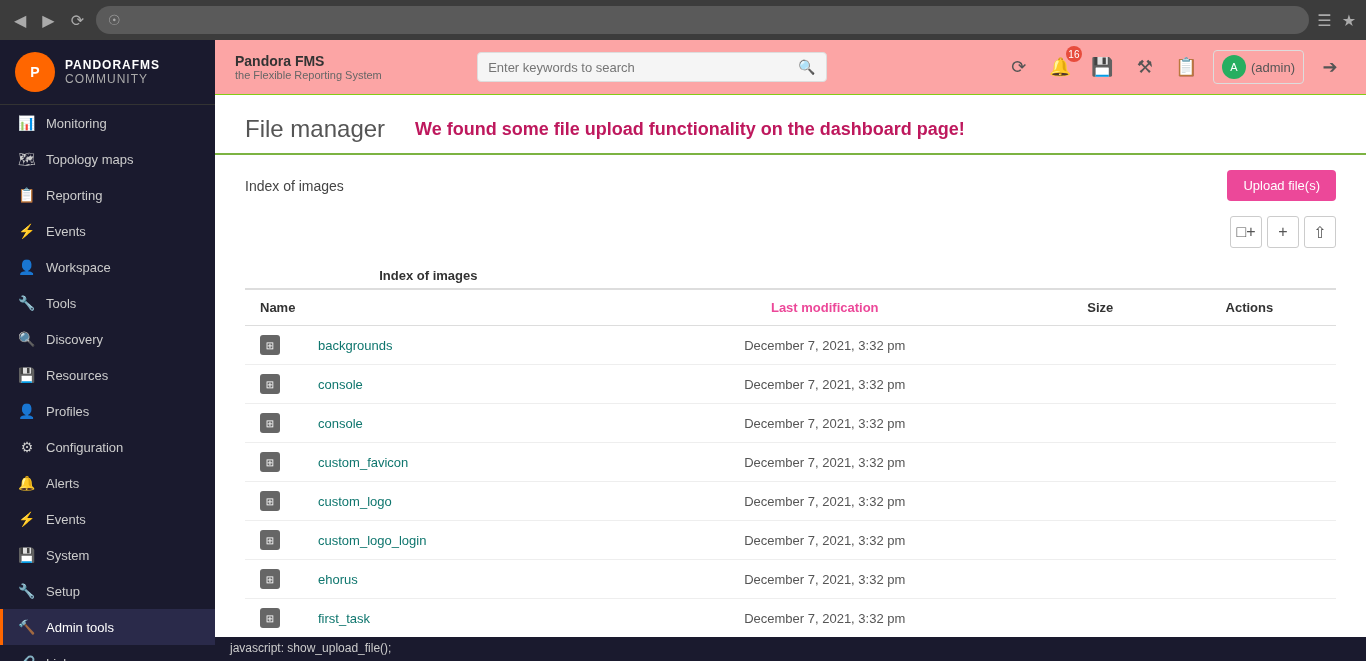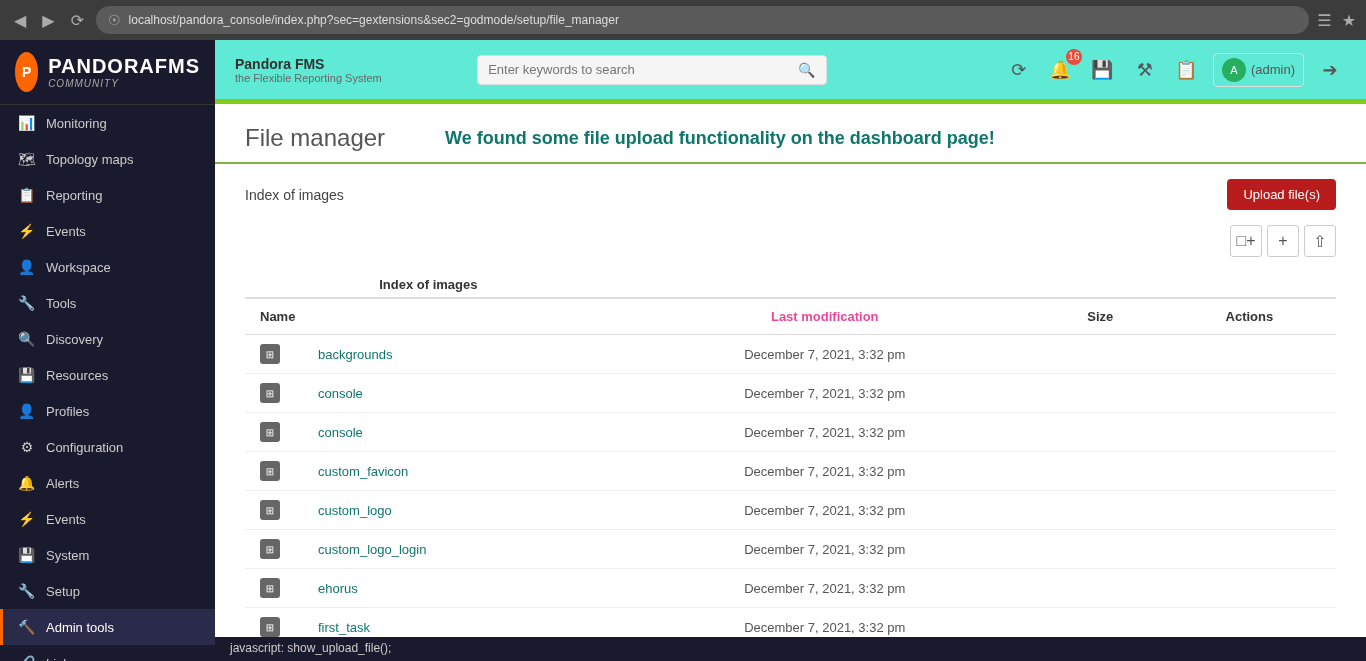--- a/index.html
+++ b/index.html
@@ -59,22 +59,22 @@
       flex-shrink: 0;
     }
     .logo-circle {
       width: 40px; height: 40px;
       background: #ff6600;
       border-radius: 50%;
       display: flex; align-items: center; justify-content: center;
       color: white; font-weight: bold; font-size: 14px;
     }
     .logo-text { color: white; }
-    .logo-title { font-weight: bold; font-size: 20px; letter-spacing: 1px; }
-    .logo-sub { font-size: 10px; color: #aaa; letter-spacing: 1px; font-style: italic; }
+    .logo-title { font-weight: bold; font-size: 12px; letter-spacing: 1px; }
+    .logo-sub { font-size: 12px; color: #aaa; letter-spacing: 1px; }
 
     .sidebar-item {
       display: flex;
       align-items: center;
       gap: 10px;
       padding: 9px 15px;
       color: #ccc;
       cursor: pointer;
       border-left: 3px solid transparent;
       transition: background 0.2s;
@@ -87,27 +87,27 @@
     .main-content {
       flex: 1;
       display: flex;
       flex-direction: column;
       overflow: hidden;
       background: #f5f5f5;
     }
 
     
     .top-header {
-      background: #5eead4;
-      height: 64px;
+      background: #fca5a5;
+      height: 55px;
       display: flex;
       align-items: center;
       padding: 0 20px;
       gap: 15px;
-      border-bottom: 5px solid #84cc16;
+      border-bottom: 1px solid #84cc16;
       flex-shrink: 0;
     }
     .header-brand { flex-shrink: 0; }
     .header-brand-title { font-weight: bold; font-size: 14px; color: #333; }
     .header-brand-sub { font-size: 11px; color: #666; }
     .header-search {
       flex: 1;
       display: flex;
       align-items: center;
       max-width: 350px;
@@ -176,38 +176,37 @@
       gap: 30px;
       border-bottom: 2px solid #7cb342;
       text-align: center;
     }
     .page-title {
       font-size: 24px;
       color: #555;
       font-weight: normal;
     }
     .page-alert {
-      color: #0f766e;
+      color: #be185d;
       font-size: 18px;
       font-weight: bold;
-      margin-left: 30px;
     }
 
     .file-manager-body { padding: 15px 30px; }
 
     .section-header {
       display: flex;
       justify-content: space-between;
       align-items: center;
       margin-bottom: 15px;
     }
     .index-label { font-size: 14px; color: #444; font-weight: normal; }
 
     .upload-btn {
-      background: #b91c1c;
+      background: #ec4899;
       color: white;
       border: none;
       padding: 8px 16px;
       border-radius: 4px;
       cursor: pointer;
       font-size: 13px;
     }
 
     .action-icons {
       display: flex;
@@ -273,21 +272,20 @@
   </style>
 </head>
 <body>
 
 <div class="browser-bar">
   <button class="browser-nav-btn">◀</button>
   <button class="browser-nav-btn">▶</button>
   <button class="browser-nav-btn">⟳</button>
   <div class="browser-address-bar">
     <span style="color:#aaa; font-size:14px;">☉</span>
-    <span class="browser-address-text">localhost/pandora_console/index.php?sec=gextensions&amp;sec2=godmode/setup/file_manager</span>
   </div>
   <div class="browser-icons">
     <span style="cursor:pointer;">☰</span>
     <span style="cursor:pointer;">★</span>
   </div>
 </div>
 
 <div class="app">
 
   <div class="sidebar">

